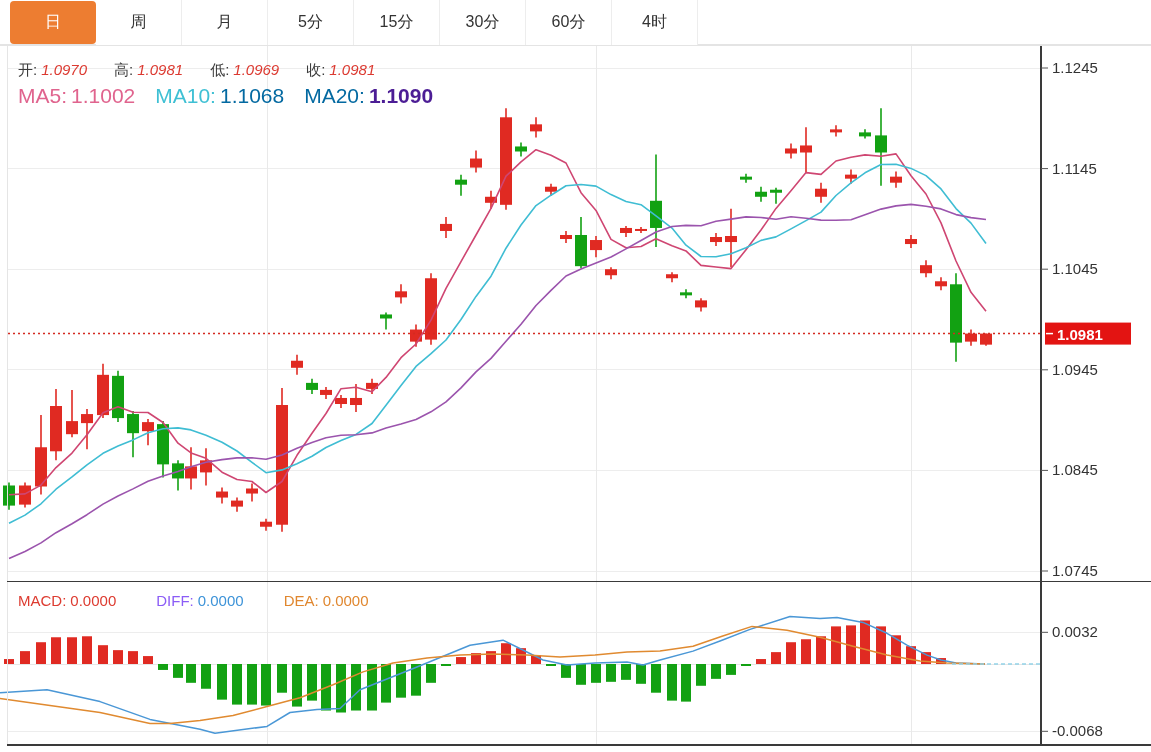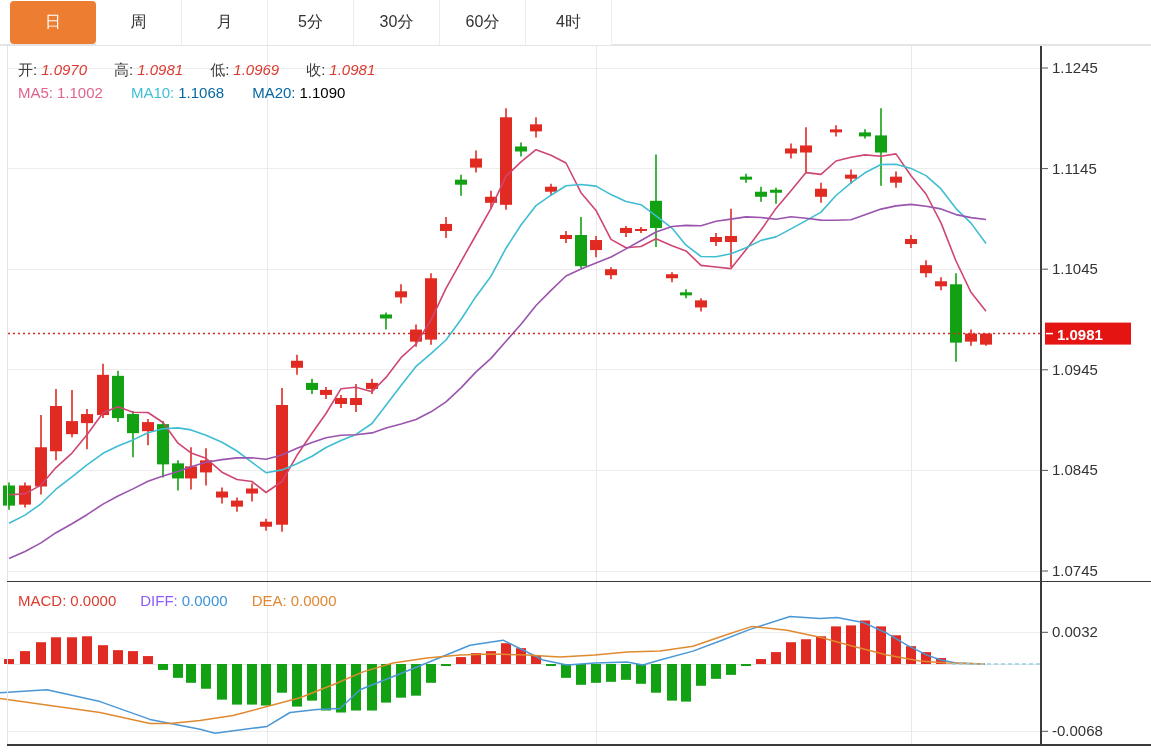--- a/index.html
+++ b/index.html
@@ -7,37 +7,38 @@
          font-family:"Liberation Sans",sans-serif;-webkit-font-smoothing:antialiased;}
   
   .tabbar{position:absolute;top:0;left:0;width:100%;height:45px;display:flex;
           padding-left:10px;box-sizing:border-box;background:#fff;border-bottom:1px solid #e4e4e4;z-index:5;}
   .tab{width:86px;height:45px;display:flex;align-items:center;justify-content:center;
        font-size:16px;color:#333;border-right:1px solid #ededed;cursor:pointer;box-sizing:border-box;background:#fff;}
   .tab.active{background:#ed7d31;color:#fff;border-radius:4px;border-right:none;height:43px;margin-top:1px;}
   
   .legend-row{position:absolute;display:flex;z-index:4;white-space:nowrap;}
   #ohlc-row{left:18px;top:61px;gap:27px;font-size:15px;}
-  #ma-row{left:18px;top:84px;gap:28px;font-size:15px;}
-  #macd-row{left:18px;top:592px;gap:24px;font-size:15px;}
+  #ma-row{left:18px;top:84px;gap:20px;font-size:21px;}
+  #macd-row{left:18px;top:592px;gap:40px;font-size:15px;}
   .leg-item{display:flex;gap:4px;}
   .ohlc-label{color:#3c3c3c;}
   .ohlc-value{color:#dc3a31;font-style:italic;}
   
   #chart-svg{position:absolute;left:0;top:0;z-index:1;}
 </style>
 </head>
 <body>
 
 <div class="stage">
   <div class="tabbar">
       <div class="tab active">日</div>
       <div class="tab">周</div>
       <div class="tab">月</div>
       <div class="tab">5分</div>
+      <div class="tab">15分</div>
       <div class="tab">30分</div>
       <div class="tab">60分</div>
       <div class="tab">4时</div>
     </div>
 
   <div class="legend-row" id="ohlc-row">
       <span class="leg-item">
         <span class="ohlc-label">开:</span>
         <span class="ohlc-value">1.0970</span>
       </span>
@@ -58,21 +59,21 @@
       <span class="leg-item">
         <span class="ma-label" style="color: rgb(224, 100, 142);">MA5:</span>
         <span class="ma-value" style="color: rgb(224, 100, 142);">1.1002</span>
       </span>
       <span class="leg-item">
         <span class="ma-label" style="color: rgb(63, 192, 212);">MA10:</span>
         <span class="ma-value" style="color: #0369a1;">1.1068</span>
       </span>
       <span class="leg-item">
         <span class="ma-label" style="color: #0369a1;">MA20:</span>
-        <span class="ma-value" style="color: #000000;">1.1090</span>
+        <span class="ma-value" style="color: #4c1d95; font-weight: bold;">1.1090</span>
       </span>
     </div>
   <div class="legend-row" id="macd-row">
       <span class="leg-item">
         <span class="macd-label" style="color: rgb(221, 59, 48);">MACD:</span>
         <span class="macd-value" style="color: rgb(221, 59, 48);">0.0000</span>
       </span>
       <span class="leg-item">
         <span class="macd-label" style="color: #8b5cf6;">DIFF:</span>
         <span class="macd-value" style="color: rgb(61, 147, 216);">0.0000</span>

